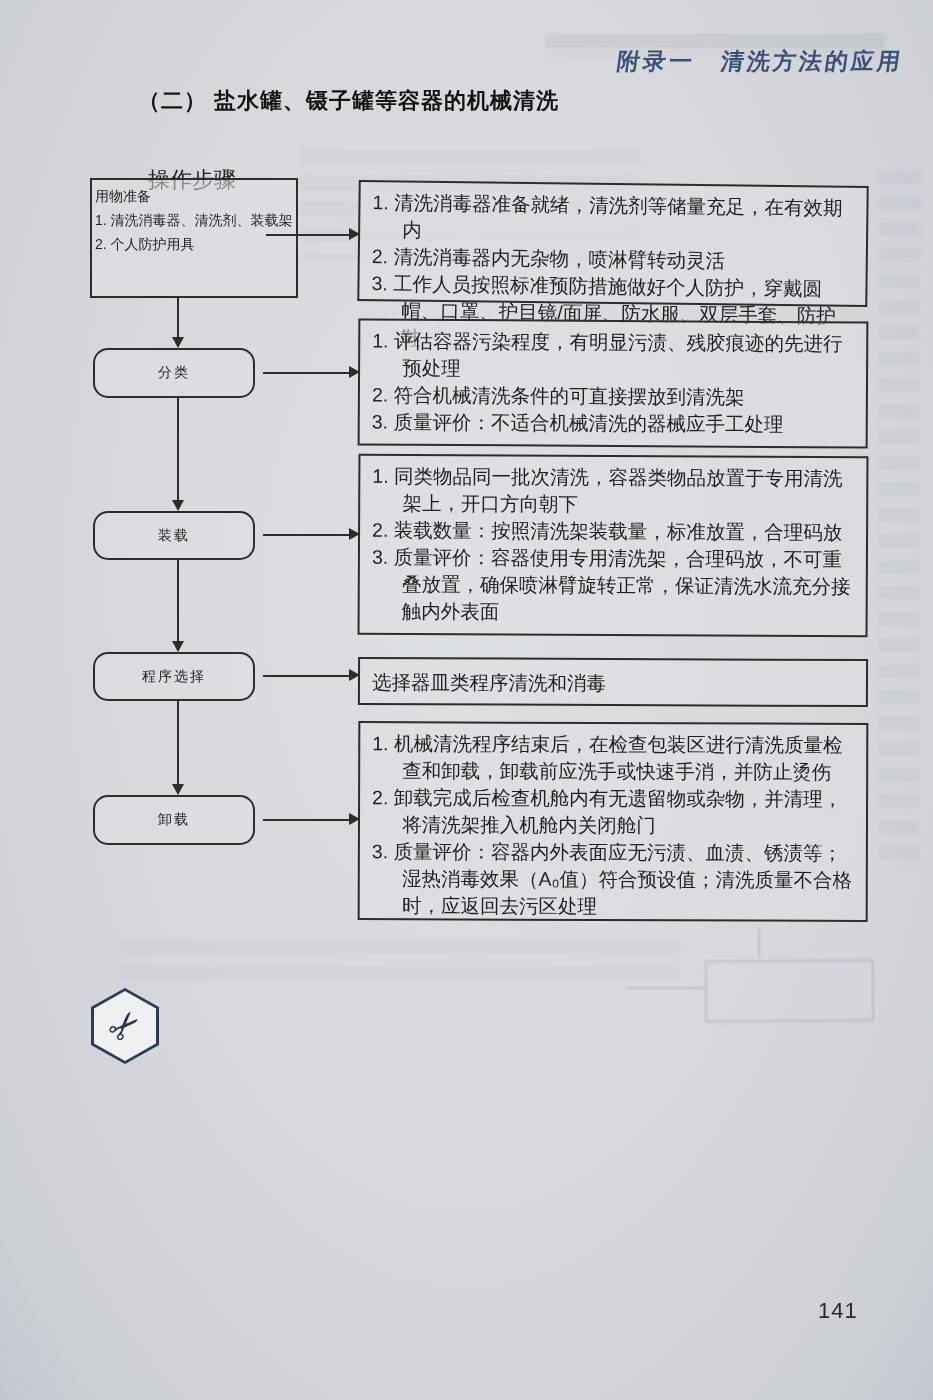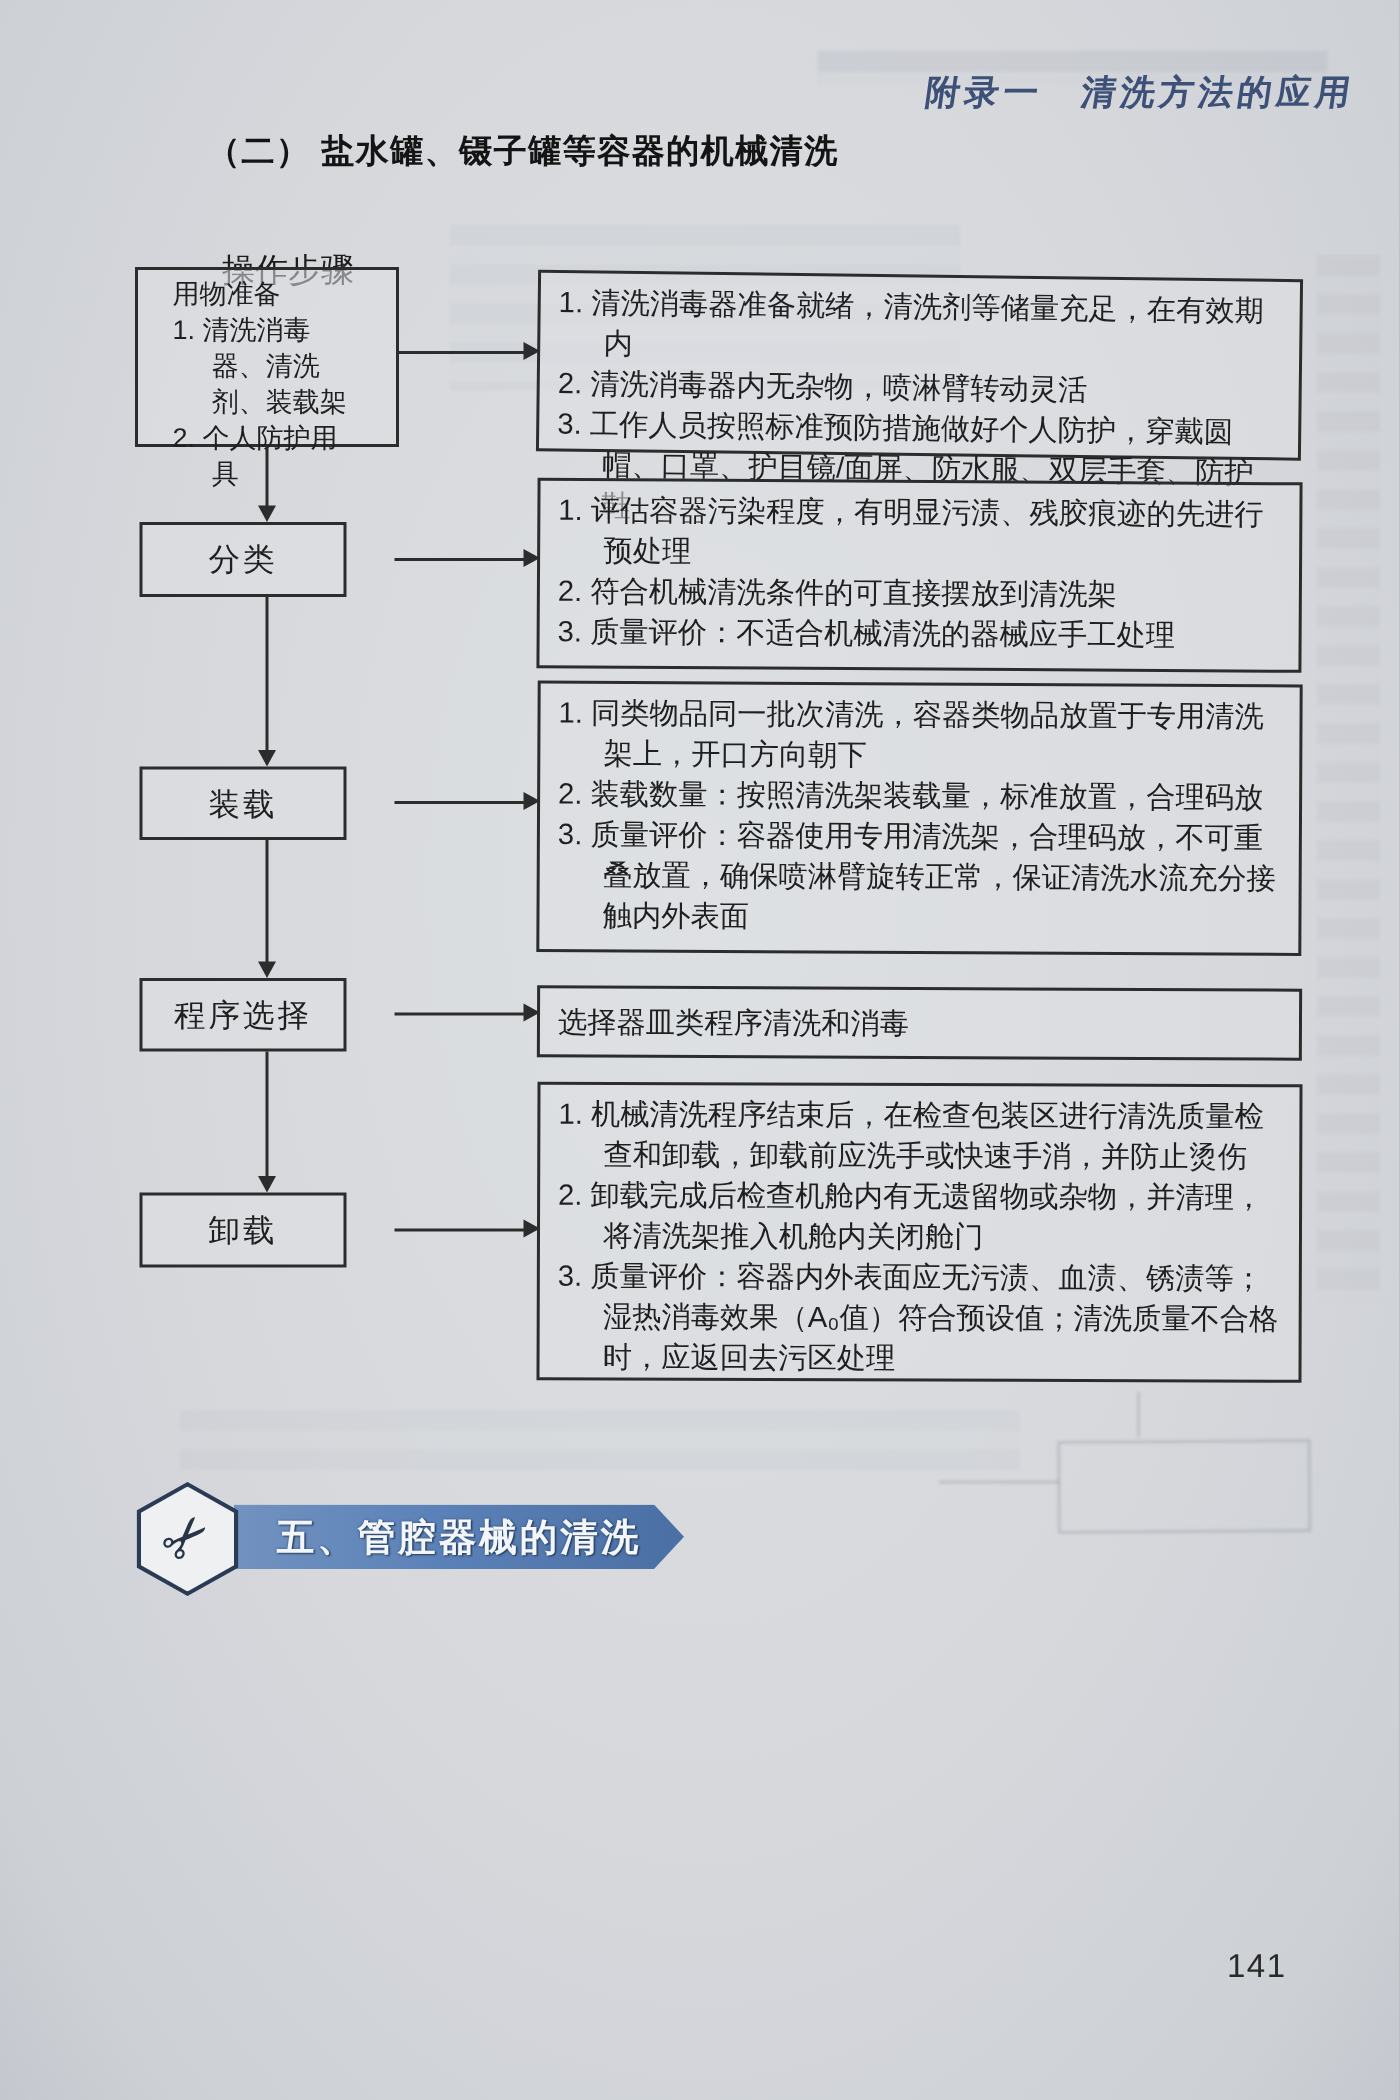--- a/index.html
+++ b/index.html
@@ -30,26 +30,26 @@
   }
   .col-h{position:absolute;font-size:22px;color:#1c1c1c;}
   .col-h.left{left:148px;top:131px;margin-top:34px;}
   .col-h.right{left:545px;top:153px;}
 
   
   .sbox,.rbox{
     position:absolute;border:2px solid #2c2c2c;background:rgba(222,224,227,.55);
     box-sizing:border-box;
   }
-  .sbox1{left:90px;top:178px;width:176px;height:120px;padding:4px 23px;font-size:18px;line-height:24px;}
+  .sbox1{left:90px;top:178px;width:208px;height:120px;padding:4px 3px;font-size:14px;line-height:24px;}
   .sbox-title{font-weight:normal;}
   .sbox1 .num-item{padding-left:1.45em;text-indent:-1.45em;}
   .label-box{
-    width:138px;left:93px;display:flex;align-items:center;justify-content:center;
-    font-size:21px;letter-spacing:2px;
+    width:162px;left:93px;display:flex;align-items:center;justify-content:center;
+    font-size:14px;letter-spacing:2px;border-radius:15px;
   }
   .lb1{top:348px;height:50px;}
   .lb2{top:511px;height:49px;}
   .lb3{top:652px;height:49px;}
   .lb4{top:795px;height:50px;}
 
   .rbox{left:358px;width:510px;padding:7px 12px 4px 12px;font-size:19.5px;line-height:27px;}
   .rbox .num-item{padding-left:1.55em;text-indent:-1.55em;}
   .r1{top:183px;height:121px;transform:rotate(.7deg);}
   .r2{top:320px;height:127px;transform:rotate(.35deg);}
@@ -166,23 +166,20 @@
     <div class="varrow va2"></div>
     <div class="varrow va3"></div>
     <div class="varrow va4"></div>
     <div class="harrow ha1"></div>
     <div class="harrow ha2"></div>
     <div class="harrow ha3"></div>
     <div class="harrow ha4"></div>
     <div class="harrow ha5"></div>
   </div>
 
-  <div class="banner">
-    <span>五、管腔器械的清洗</span>
-  </div>
   <div class="hex">
     <div class="hex-inner">
       <span class="scissors">✂</span>
     </div>
   </div>
 
 
   <div class="page-number">141</div>
 </div>
 

